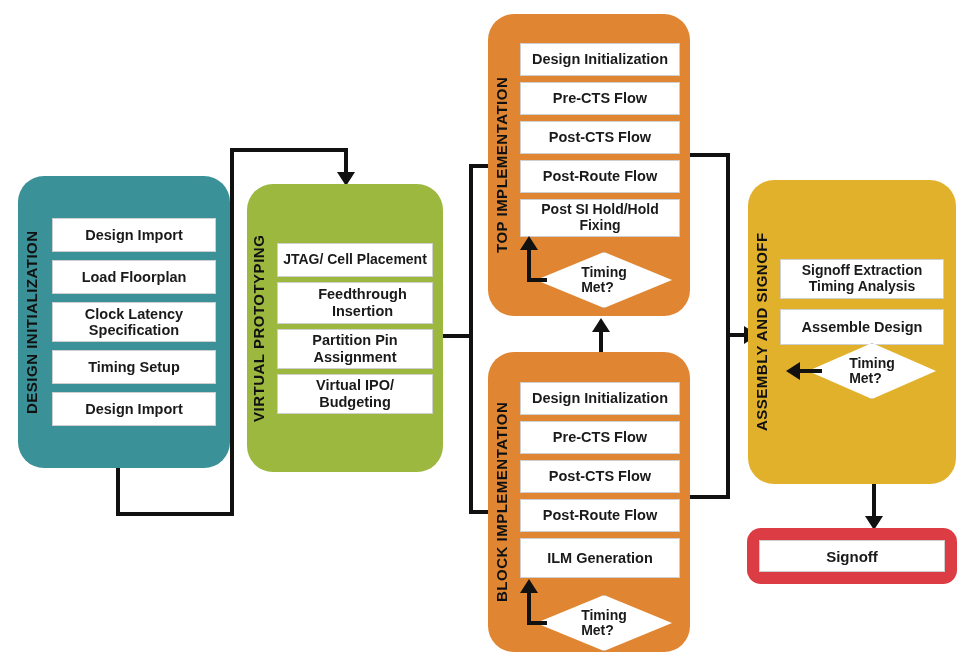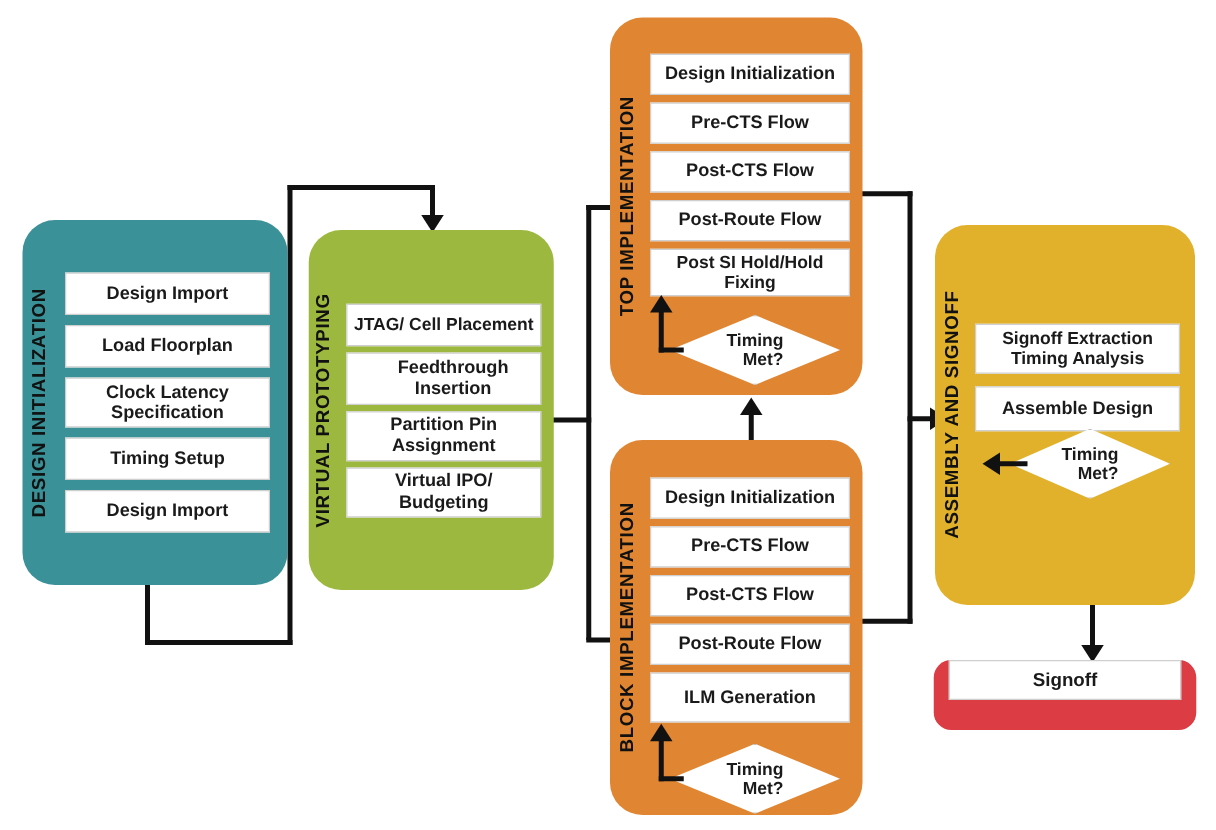--- a/index.html
+++ b/index.html
@@ -77,21 +77,21 @@
     border: 1px solid #bdbdbd;
     clip-path: polygon(50% 0%, 100% 50%, 50% 100%, 0% 50%);
   }
   .diamond-label {
     position: relative;
     z-index: 2;
     font-weight: bold;
     font-size: 14px;
     line-height: 1.1;
     color: #1a1a1a;
-    text-align: right;
+    text-align: left;
     white-space: pre-line;
   }
 
   
   .conn {
     position: absolute;
     background: #111111;
   }
   .conn-h { height: 4px; }
   .conn-v { width: 4px; }
@@ -121,21 +121,21 @@
     border-right: 9px solid transparent;
     border-bottom: 14px solid #111111;
   }
 
   
   .terminal {
     position: absolute;
     border-radius: 14px;
     box-sizing: border-box;
     display: flex;
-    align-items: flex-start;
+    align-items: center;
     justify-content: center;
   }
   .terminal-inner {
     background: #ffffff;
     border: 1px solid #cfcfcf;
     width: calc(100% - 24px);
     height: calc(100% - 24px);
     display: flex;
     align-items: center;
     justify-content: center;

